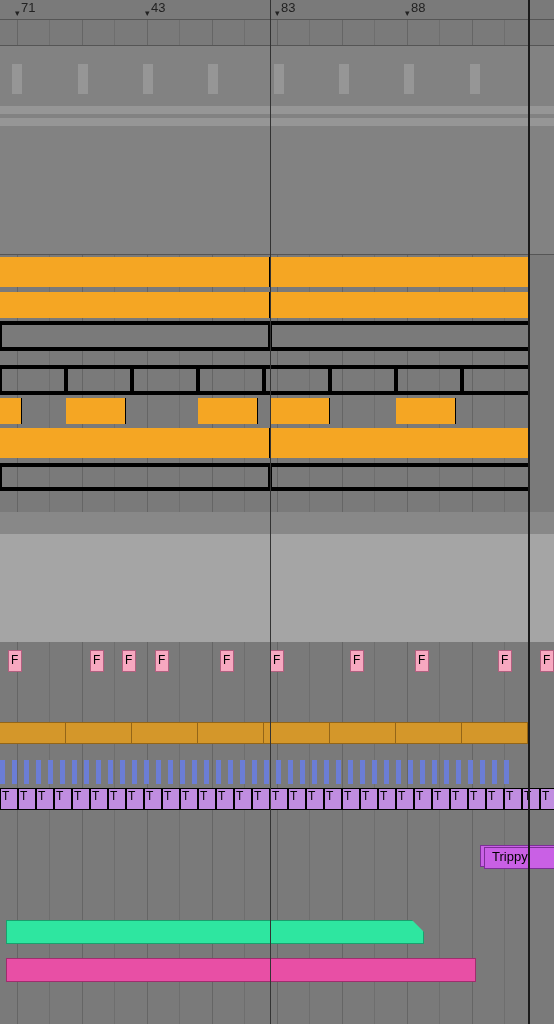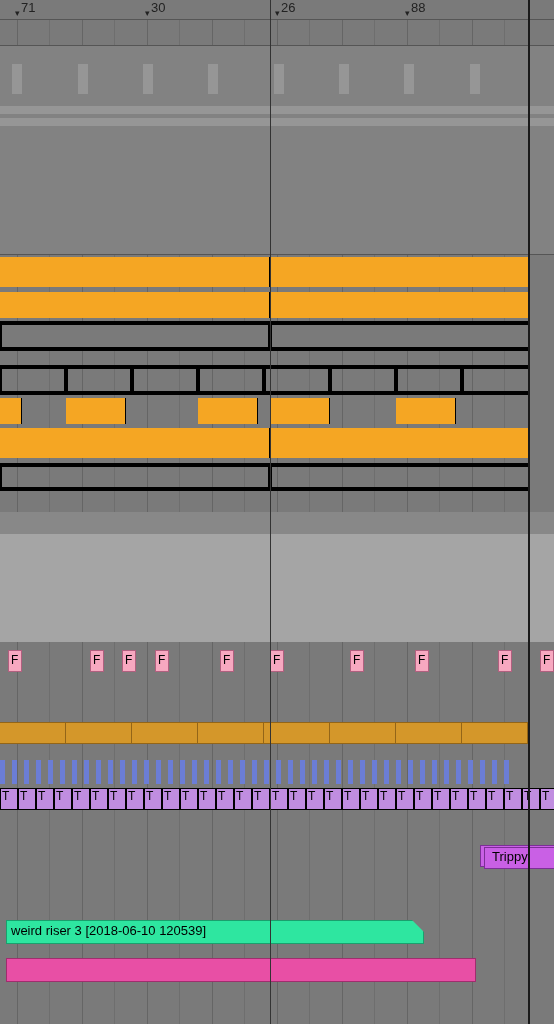--- a/index.html
+++ b/index.html
@@ -232,25 +232,25 @@
 </head>
 <body>
 
 <div class="ruler">
   <div class="ruler-tick" style="left:17px">
     <span class="mark">▾</span>
       <span class="num">71</span>
   </div>
   <div class="ruler-tick" style="left:147px">
     <span class="mark">▾</span>
-      <span class="num">30</span>
+      <span class="num">43</span>
   </div>
   <div class="ruler-tick" style="left:277px">
     <span class="mark">▾</span>
-      <span class="num">26</span>
+      <span class="num">83</span>
   </div>
   <div class="ruler-tick" style="left:407px">
     <span class="mark">▾</span>
       <span class="num">88</span>
   </div>
 </div>
 
 <div class="arrangement">
 
   <div class="grid-lines">
@@ -452,19 +452,18 @@
       <div class="t-cell" style="left: 540px;">T</div>
     </div>
 
   <div class="trippy Welcome" style="top:825px;left:480px;width:97px">
     <div class="trippy" style="top:0;left:0;width:74px;position:relative">
       <span class="clip-label">Trippy</span>
     </div>
   </div>
 
   <div class="green-clip" style="top:900px;left:6px;width:418px">
-    <span class="clip-label">weird riser 3 [2018-06-10 120539]</span>
     <div class="tri"></div>
   </div>
 
   <div class="magenta-clip" style="top:938px;left:6px;width:470px"></div>
 
 </div>
 
 </body></html>

